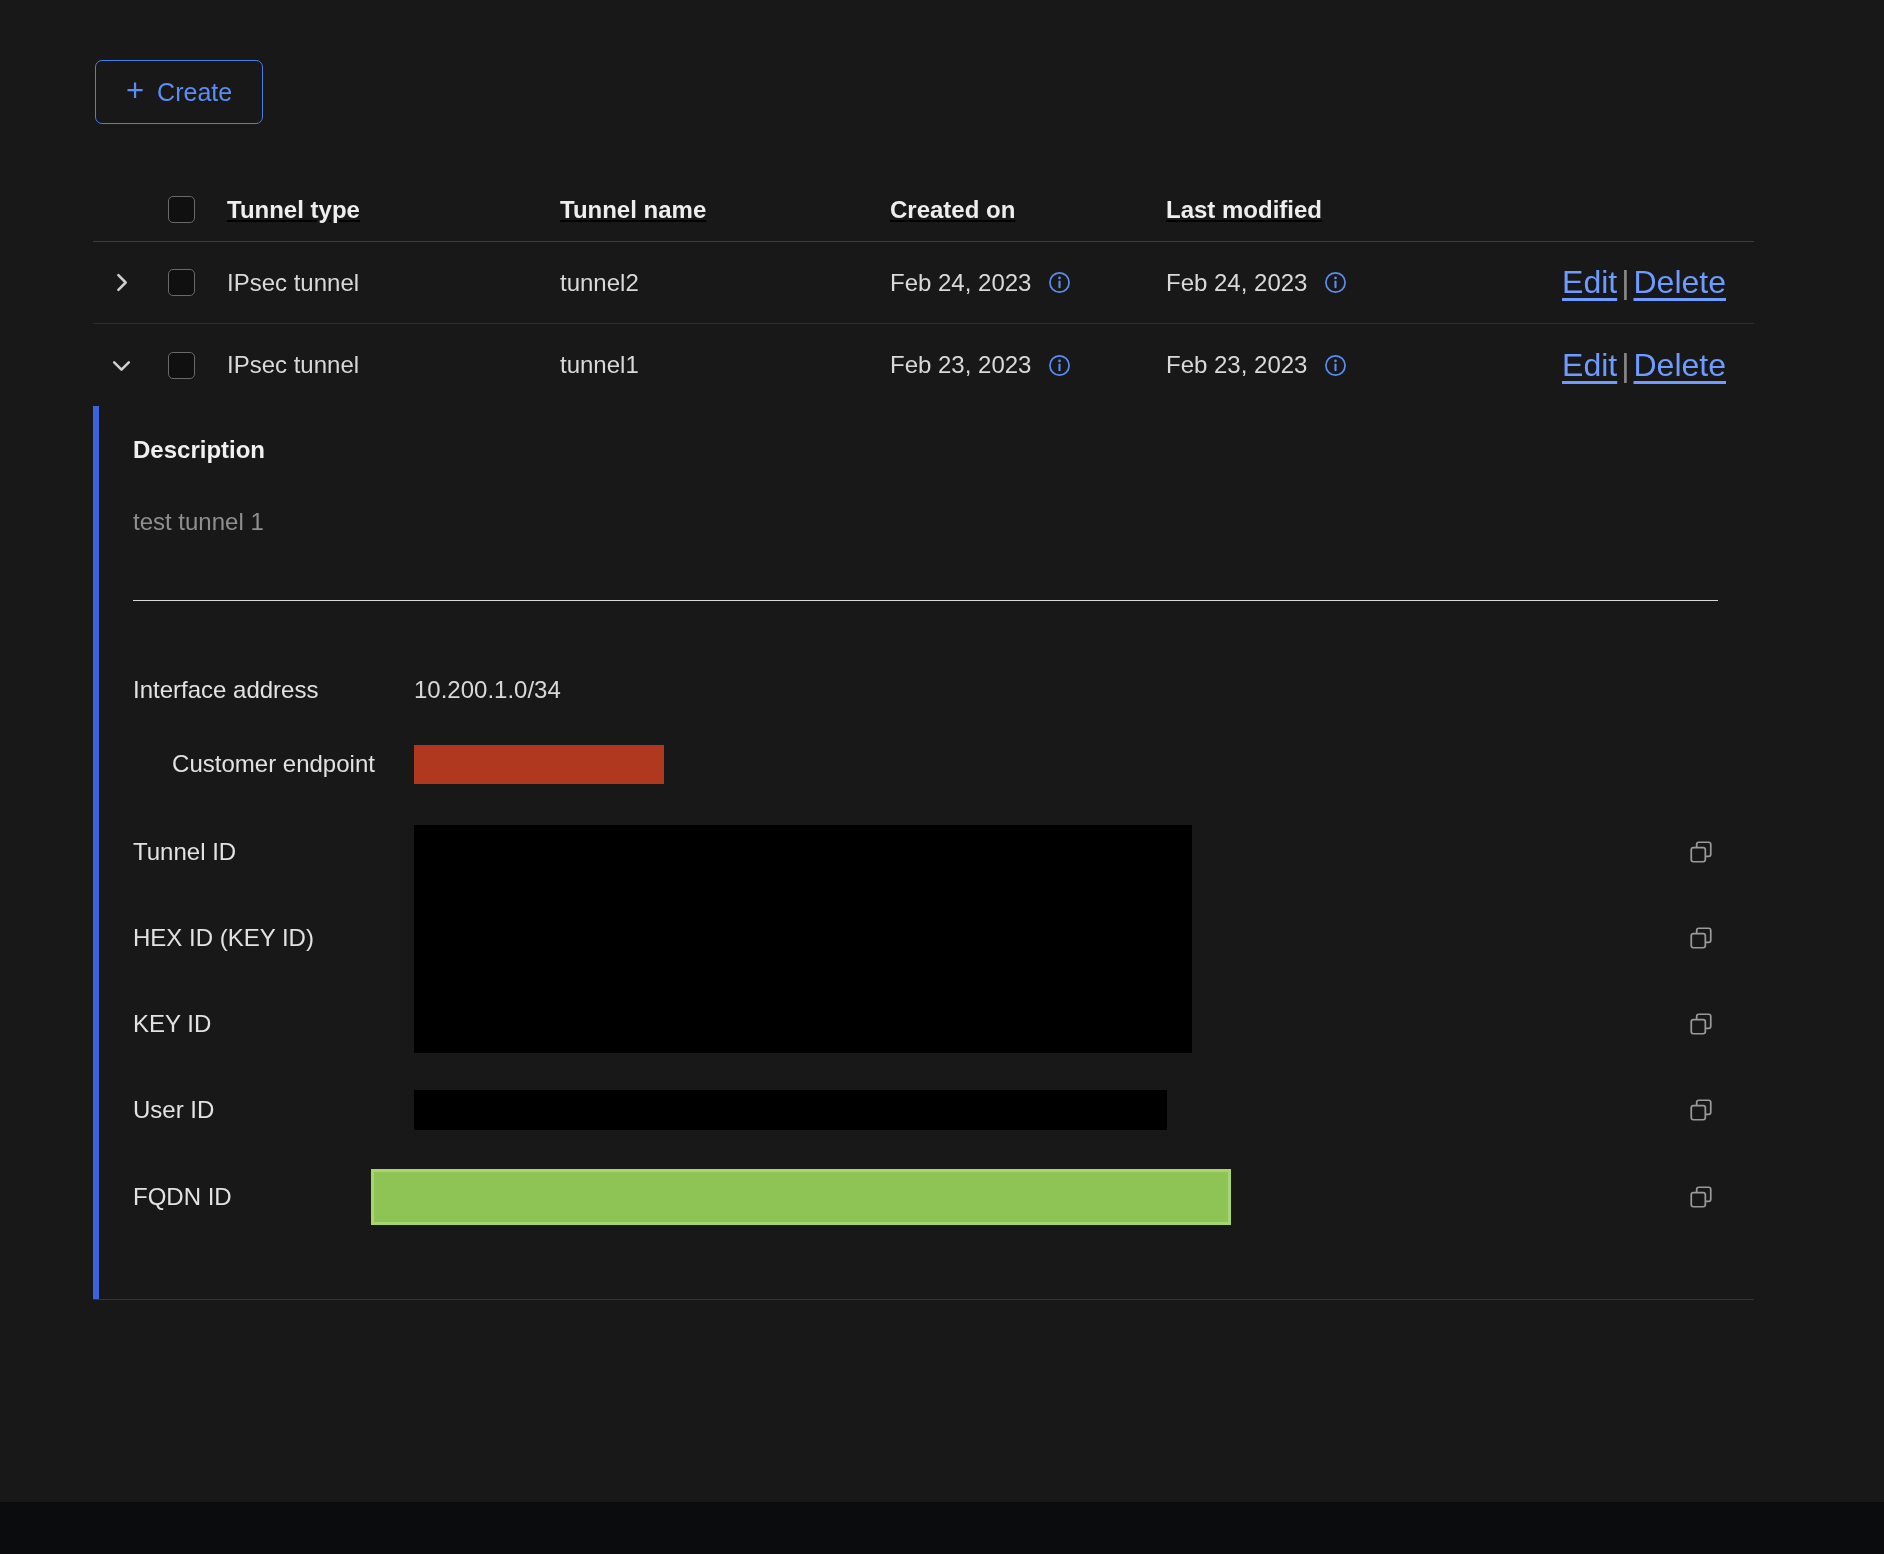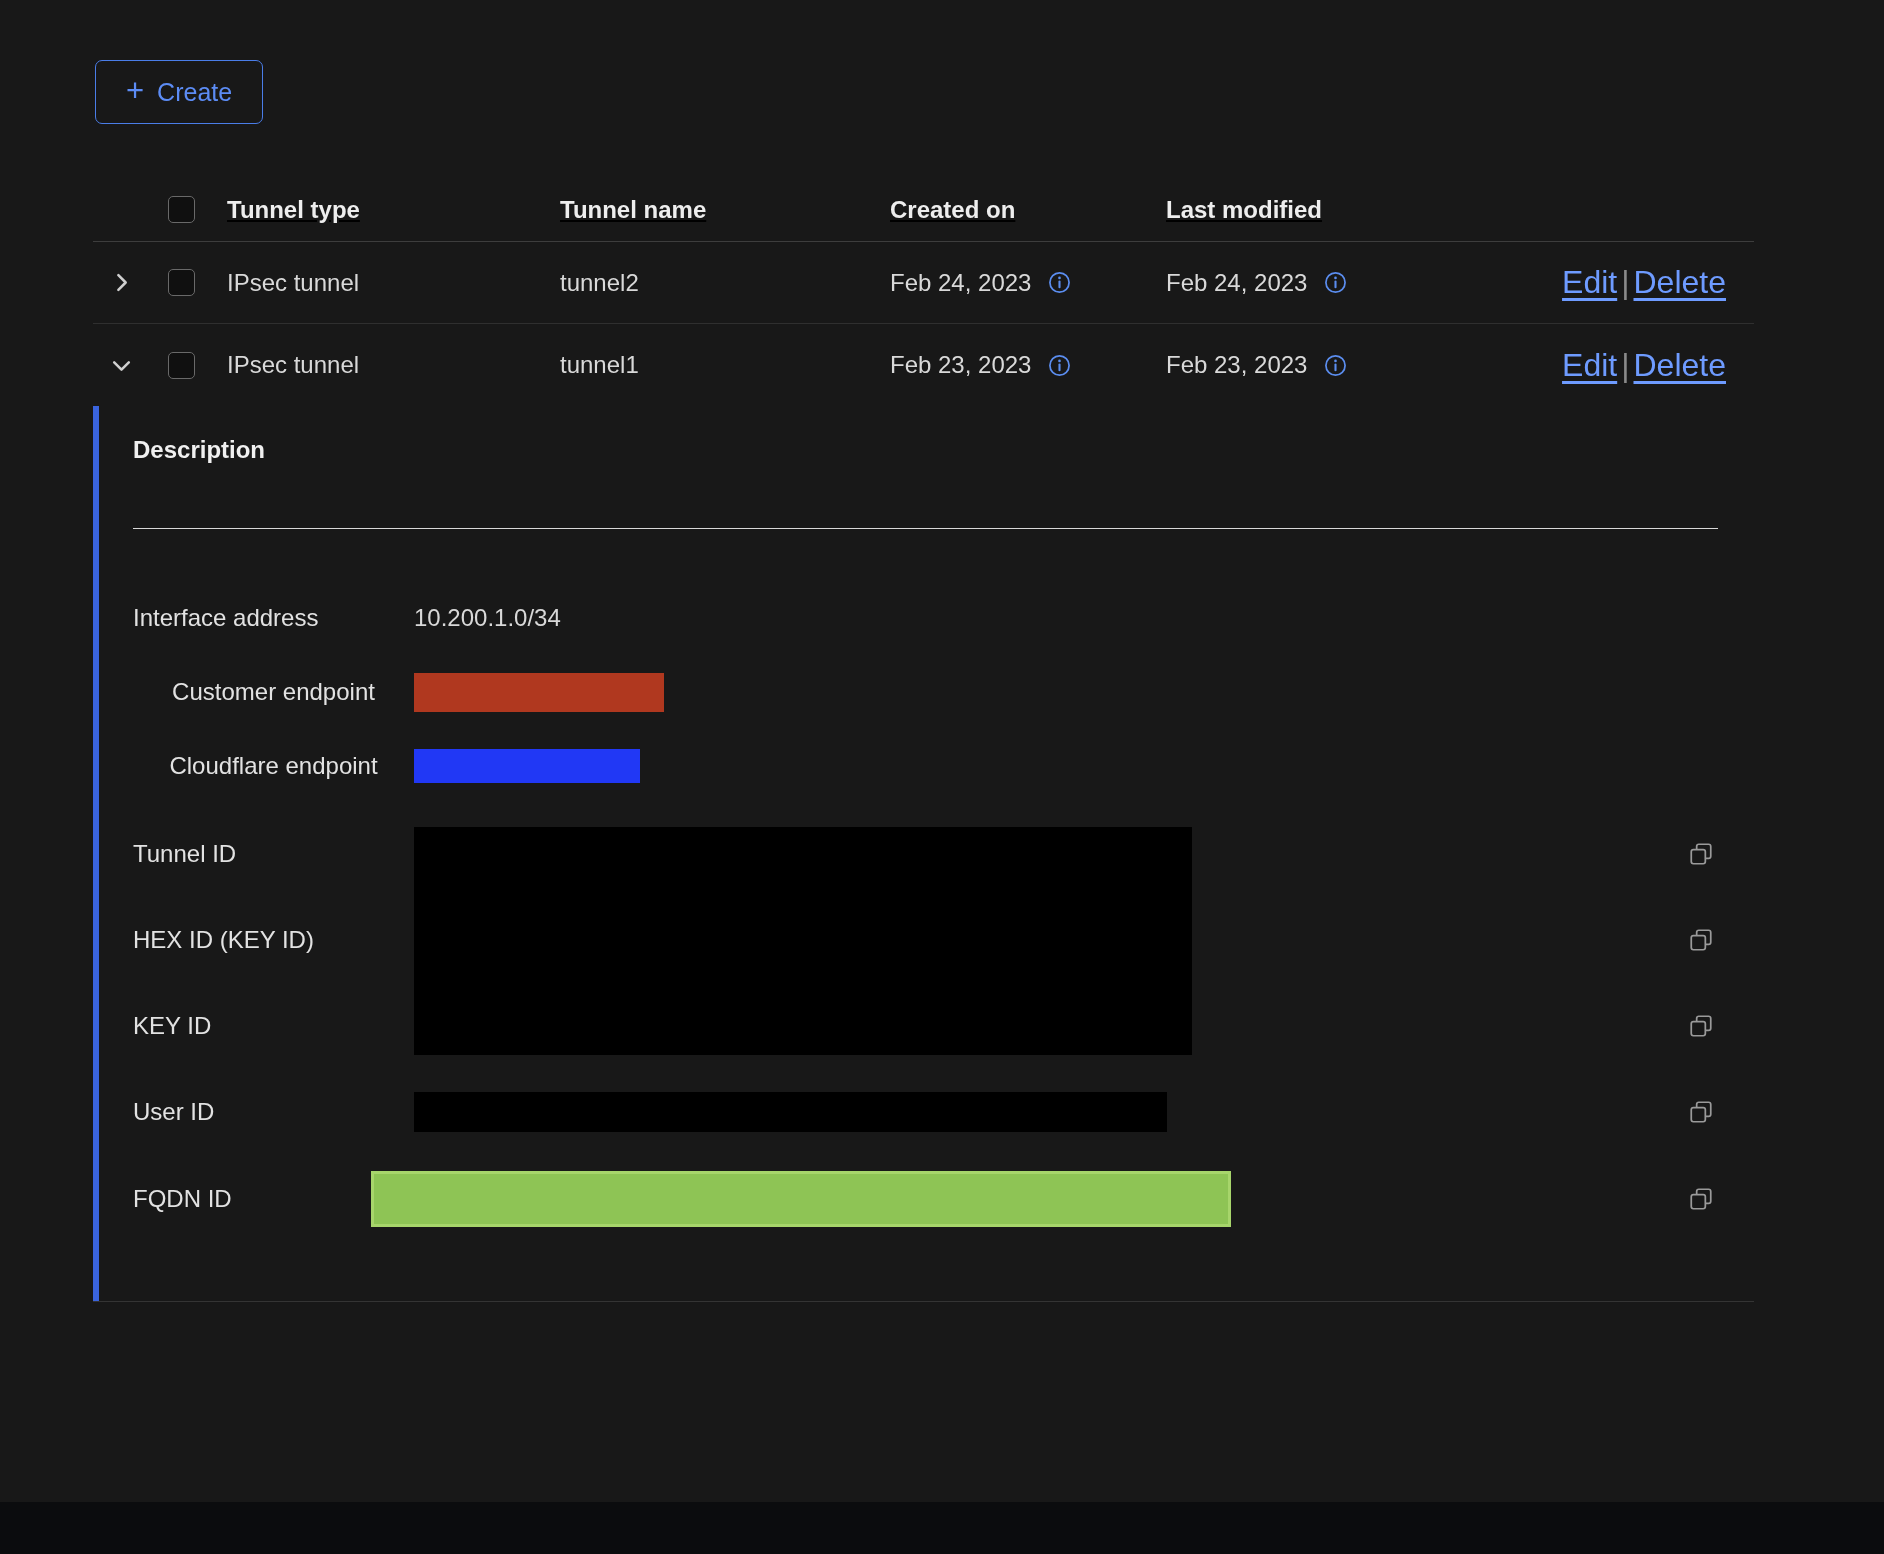--- a/index.html
+++ b/index.html
@@ -203,39 +203,36 @@
       </div>
       <div class="actions">
         <span class="link">Edit</span>
         <span class="pipe">|</span>
         <span class="link">Delete</span>
       </div>
     </div>
 
     <div class="panel">
       <div class="desc-label">Description</div>
+      <div class="desc-value">test tunnel 1</div>
 
       <div class="divider"></div>
 
       <div class="fields">
 
         <div class="frow r-interface">
           <div class="flabel">Interface address</div>
           <div class="fvalue">10.200.1.0/34</div>
         </div>
 
         <div class="frow r-endpoint">
           <div class="flabel">Customer endpoint</div>
           <span class="redact red"></span>
         </div>
 
-        <div class="frow r-endpoint">
-          <div class="flabel">Cloudflare endpoint</div>
-          <span class="redact blue"></span>
-        </div>
 
         <div class="id-block">
           <div class="big-black"></div>
           <div class="id-row">
             <div class="flabel">Tunnel ID</div>
             <button class="copy-btn">
               <svg width="26" height="26" viewBox="0 0 24 24" fill="none" stroke="#9a9a9a" stroke-width="1.6">
                   <rect x="8" y="3" width="13" height="13" rx="2"></rect>
                   <rect x="3" y="8" width="13" height="13" rx="2" fill="#181818"></rect>
                 </svg>

